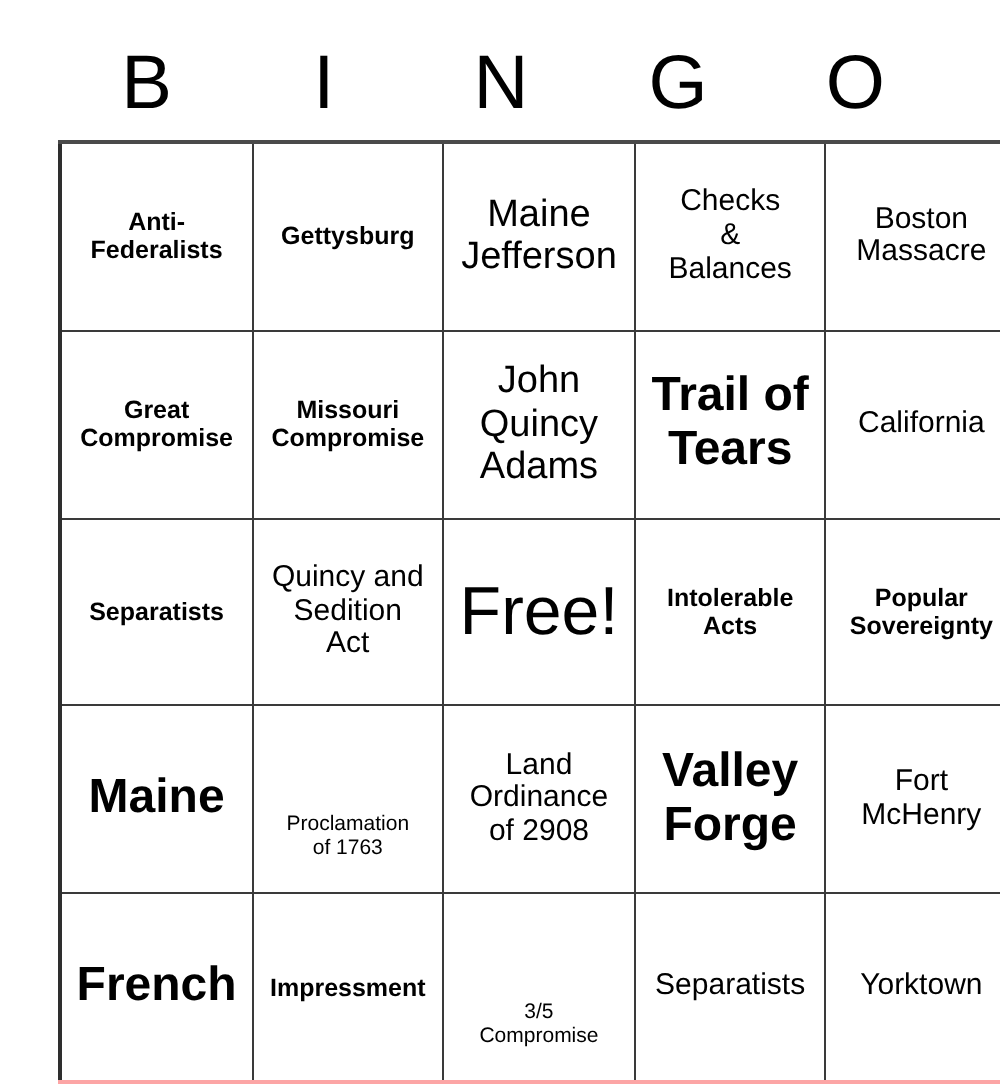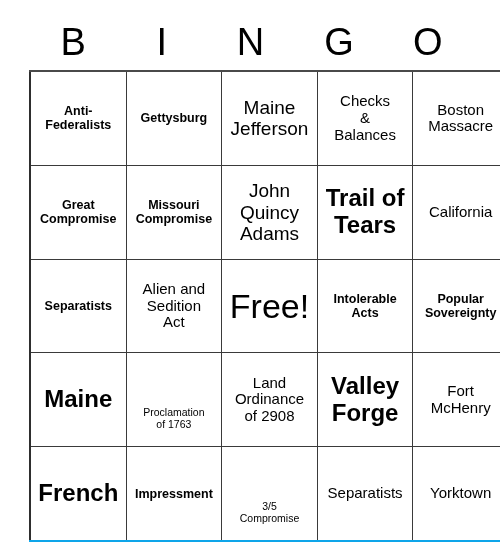--- a/index.html
+++ b/index.html
@@ -50,21 +50,21 @@
     width: 88.6px;
     height: 88.8px;
     border: 1px solid #3a3a3a;
     padding: 2px 3px;
     text-align: center;
     vertical-align: middle;
     color: #000;
     overflow: hidden;
   }
   .grid tr:first-child td { border-top: 2px solid #4a4a4a; }
-  .grid tr:last-child  td { border-bottom: 2px solid #0ea5e9; }
+  .grid tr:last-child  td { border-bottom: 2px solid #fca5a5; }
   .grid td:first-child { border-left: 2px solid #2e2e2e; }
   .grid td:last-child  { border-right: 2px solid #2e2e2e; }
 
   .cell-text {
     display: block;
     line-height: 1.12;
     white-space: pre-line;
   }
 
   
@@ -132,21 +132,21 @@
           </td>
         <td>
             <span class="cell-text fs-md">California</span>
           </td>
       </tr>
       <tr>
         <td>
             <span class="cell-text fs-sm">Separatists</span>
           </td>
         <td>
-            <span class="cell-text fs-md">Alien and
+            <span class="cell-text fs-md">Quincy and
 Sedition
 Act</span>
           </td>
         <td>
             <span class="cell-text fs-xxl">Free!</span>
           </td>
         <td>
             <span class="cell-text fs-sm">Intolerable
 Acts</span>
           </td>

